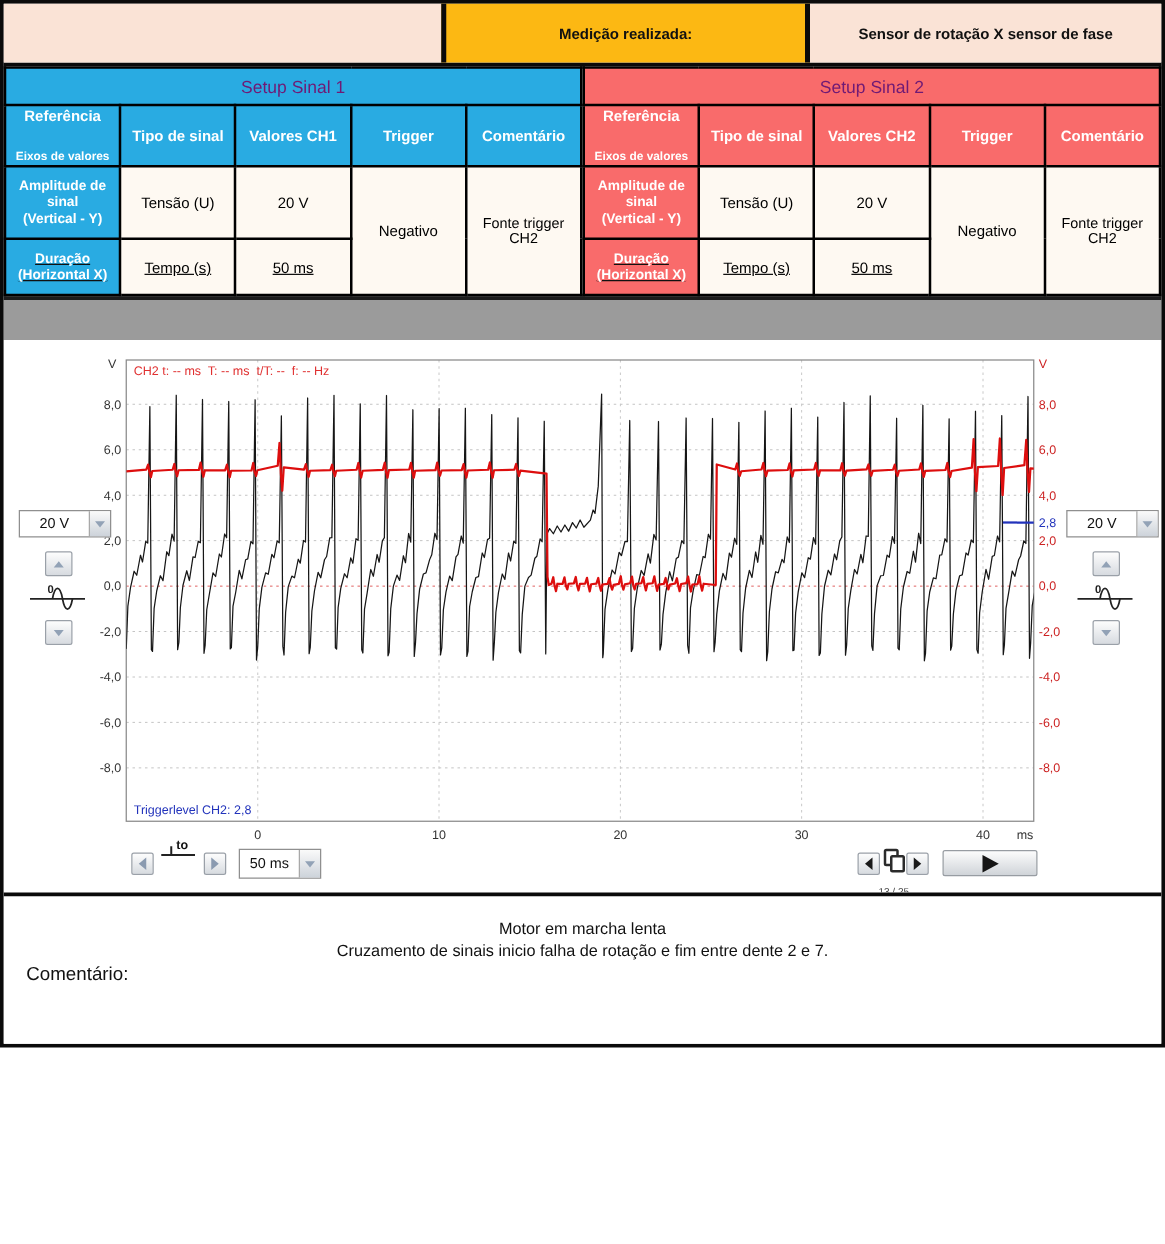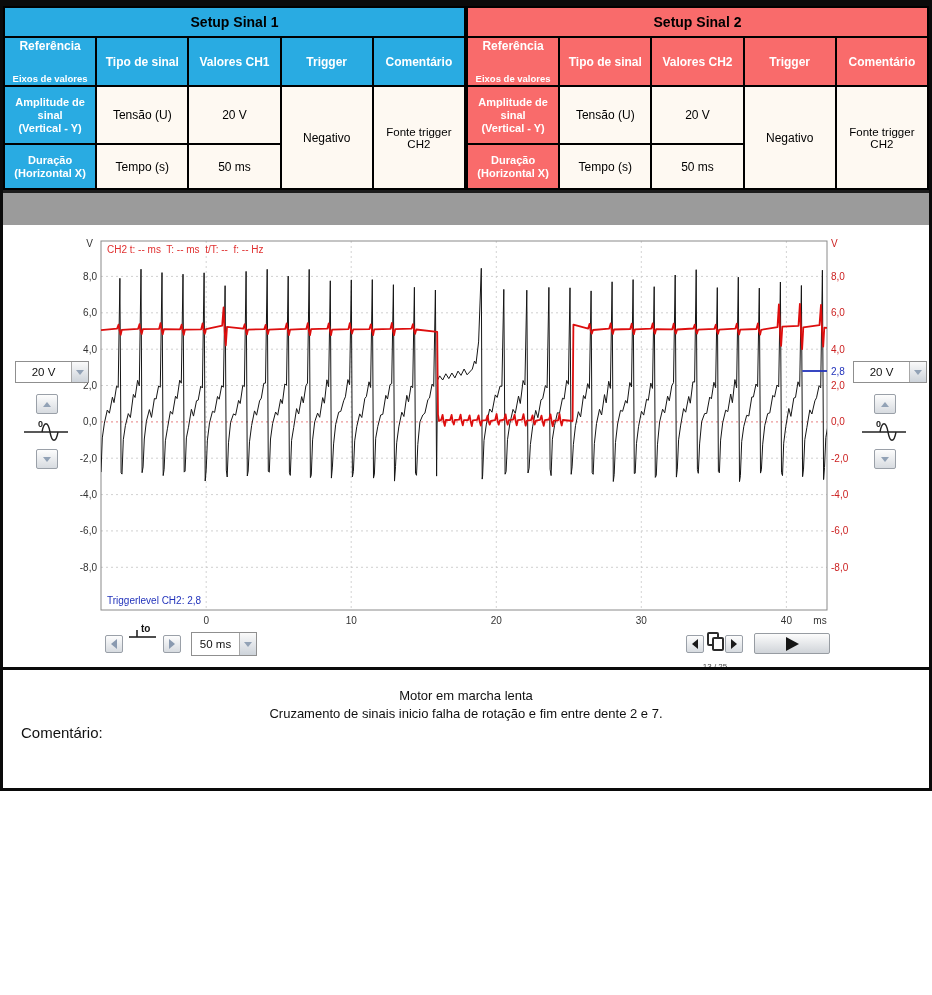--- a/index.html
+++ b/index.html
@@ -19,29 +19,29 @@
   .top-row{display:flex;height:47px;}
   .top-row .cell{display:flex;align-items:center;justify-content:center;font-size:12px;font-weight:bold;}
   .cell-blank{width:350px;background:var(--peach);}
   .cell-gold{width:295px;background:var(--gold);border-left:4px solid var(--ink);border-right:4px solid var(--ink);}
   .cell-title{flex:1;background:var(--peach);}
 
   
   .tables{display:flex;border-top:3px solid var(--ink);}
   table.setup{width:50%;border-collapse:collapse;table-layout:fixed;}
   table.setup th,table.setup td{border:2px solid #000;text-align:center;vertical-align:middle;padding:1px 2px;}
-  table.setup .title{height:30px;font-size:14px;font-weight:bold;color:#000000;}
+  table.setup .title{height:30px;font-size:14px;font-weight:normal;color:#701a75;}
   table.setup .colhead{height:37px;color:#fff;font-weight:bold;font-size:12px;}
   table.setup .colhead .sub{display:block;font-size:9.5px;font-weight:bold;margin-top:20px;}
   table.setup .rowhead{color:#fff;font-weight:bold;font-size:11px;line-height:13px;}
   table.setup td.val{background:var(--cellbg);font-size:12px;color:#000;}
   .t1 .accent{background:var(--accent1);}
   .t2 .accent{background:var(--accent2);}
   .r1{height:58px;}
-  .r2{height:45px;}
+  .r2{height:45px;text-decoration:underline;}
 
   
   .gray-band{height:35px;background:#9B9B9B;border-top:3px solid #1c1c1c;}
 
   
   .scope-panel{position:relative;height:442px;background:#fff;overflow:hidden;}
   #scope-svg{position:absolute;left:0;top:0;}
   #scope-svg text{font-family:"Liberation Sans", sans-serif;}
 
   .combo{position:absolute;height:22px;border:1px solid #8f8f8f;background:#fff;display:flex;align-items:stretch;font-size:11.5px;cursor:pointer;}
@@ -67,20 +67,25 @@
   
   .comment-box{position:relative;border-top:3px solid var(--ink);height:121px;background:#fff;}
   .comment-label{position:absolute;left:18px;top:54px;font-size:15px;}
   .comment-lines{padding-top:17px;text-align:center;font-size:13px;line-height:18px;}
 </style>
 </head>
 <body>
 
 <div class="frame">
 
+  <div class="top-row">
+    <div class="cell cell-blank"></div>
+    <div class="cell cell-gold">Medição realizada:</div>
+    <div class="cell cell-title">Sensor de rotação X sensor de fase</div>
+  </div>
 
   <div class="tables">
 
     <table class="setup t1">
       <tbody>
           <tr>
             <th class="title accent" colspan="5">Setup Sinal 1</th>
           </tr>
       <tr class="colhead">
         <th class="accent" style="width:25%"><span>Referência</span><span class="sub">Eixos de valores</span></th>

